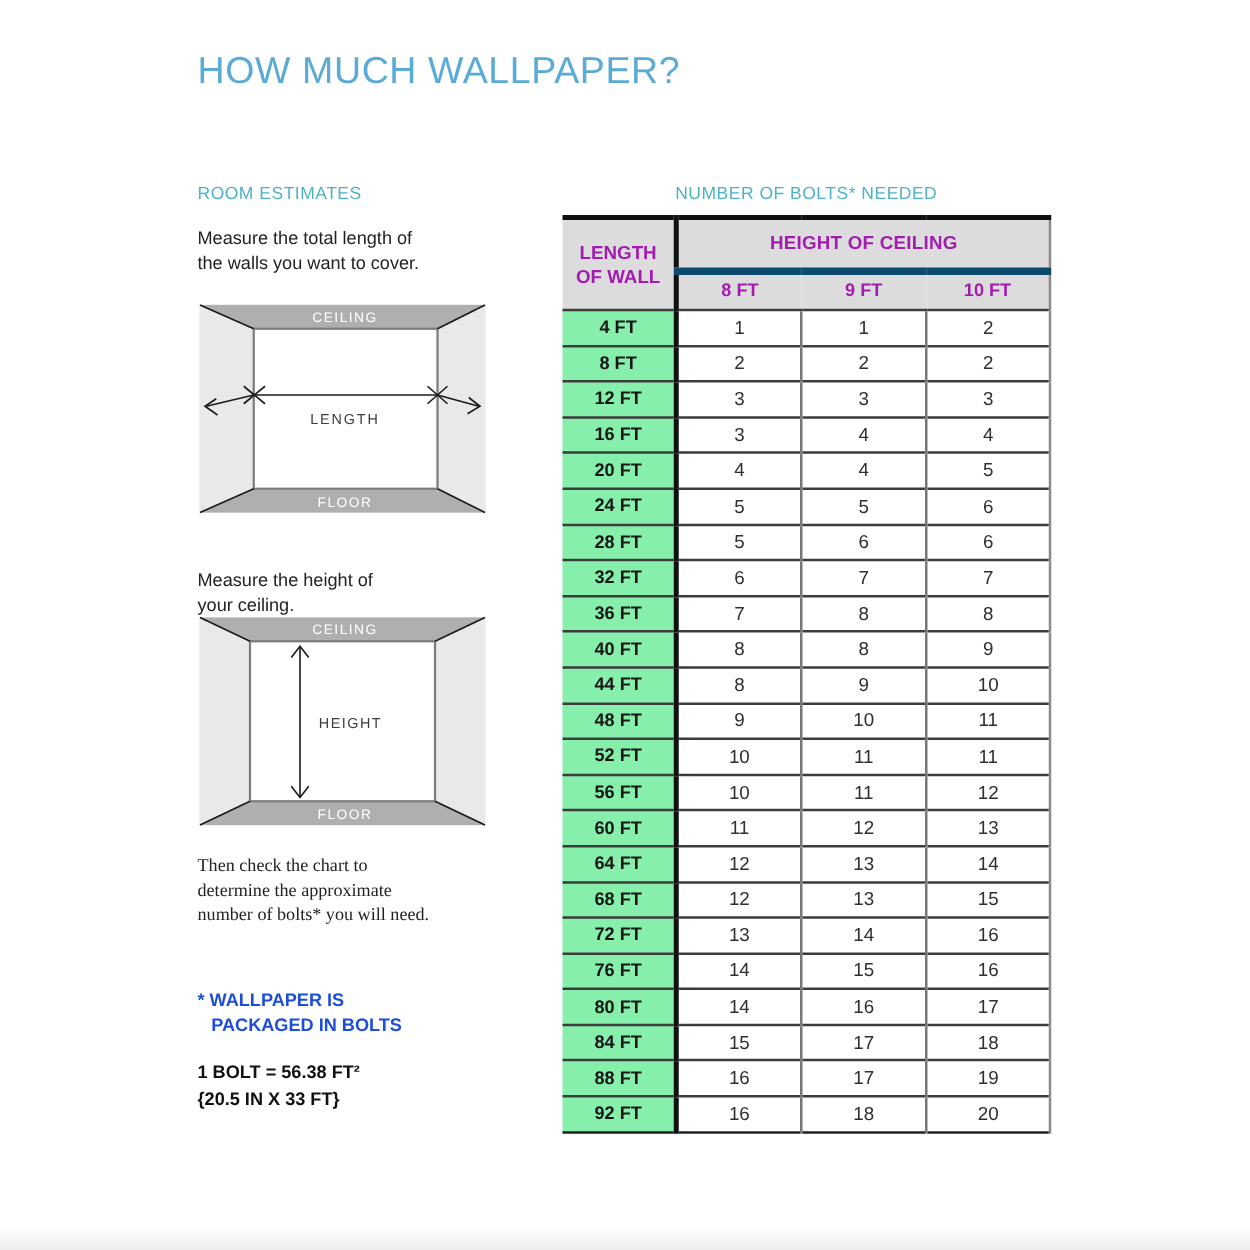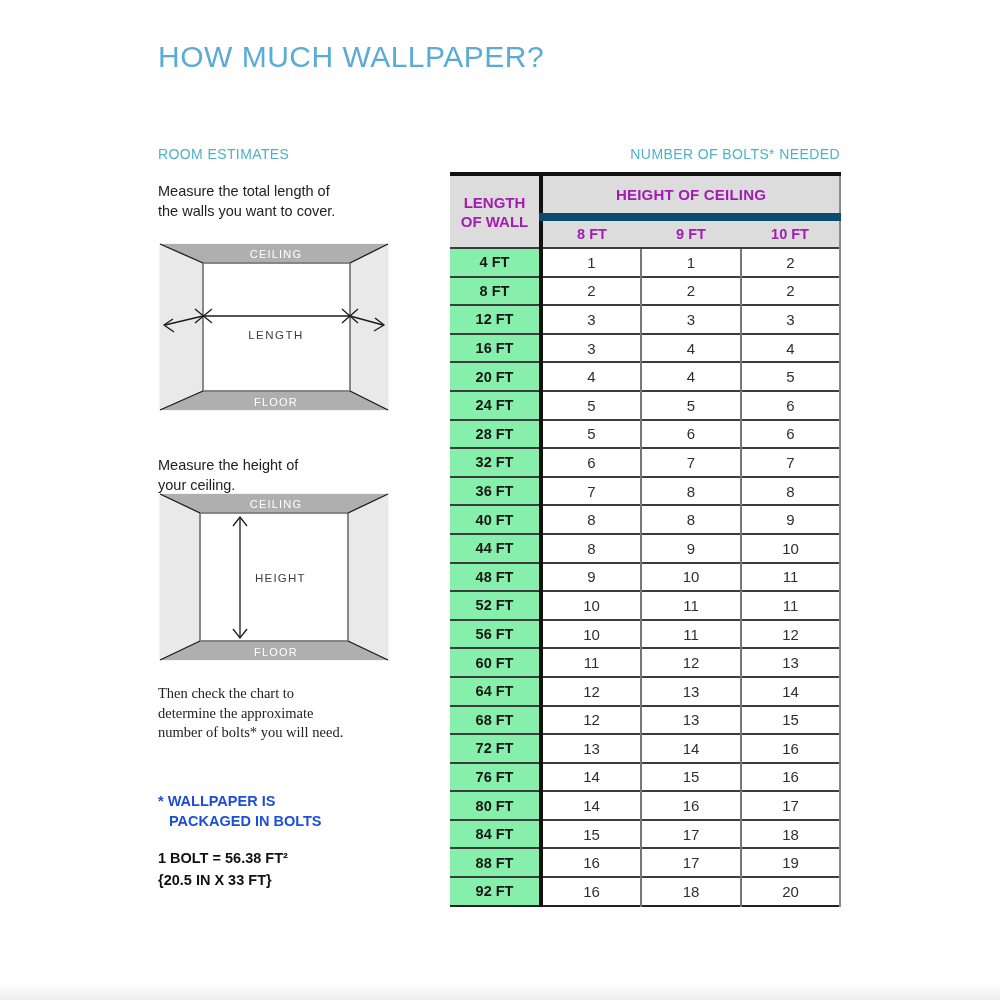--- a/index.html
+++ b/index.html
@@ -17,21 +17,21 @@
   .page-title {
     left: 158px; top: 40px;
     font-size: 30px; font-weight: normal;
     color: #5aabd6; letter-spacing: 0.5px;
   }
   .section-heading {
     font-size: 14px; font-weight: normal;
     color: #4db2c8; letter-spacing: 0.4px;
   }
   .room-heading { left: 158px; top: 146px; }
-  .table-heading { left: 450px; top: 146px; width: 390px; text-align: right; }
+  .table-heading { left: 450px; top: 146px; width: 390px; text-align: center; }
 
   
   .step { left: 158px; font-size: 14.5px; line-height: 19.5px; color: #222; }
   .step-1 { top: 182px; }
   .step-2 { top: 433px; margin-top: 23px; }
   .step-3 { top: 684px; font-family: Liberation Serif, serif; }
 
   
   .diagram { width: 232px; height: 170px; left: 158px; }
   .diagram-1 { top: 242px; }
@@ -51,21 +51,21 @@
   }
   .bolt-table col.c1 { width: 91px; }
   .bolt-table col.c2 { width: 100px; }
   .bolt-table col.c3 { width: 100px; }
   .bolt-table col.c4 { width: 99px; }
   .bolt-table th, .bolt-table td { text-align: center; vertical-align: middle; }
   .bolt-table thead th {
     background: #dcdcdc; font-size: 15px; font-weight: bold; color: #a21caf;
   }
   .bolt-table .rowhead-main { height: 74px; line-height: 19px; padding: 0 10px; }
-  .bolt-table .span-head { height: 42px; border-bottom: 8px solid #0c4a6e; letter-spacing: 0.2px; }
+  .bolt-table .span-head { height: 42px; border-bottom: 6px solid #0c4a6e; letter-spacing: 0.2px; }
   .bolt-table .sub { height: 31px; font-size: 14.5px; }
   .bolt-table .thick-left { border-left: 4px solid #111; }
   .bolt-table tbody td {
     height: 28.6px; border-top: 2px solid #3c3c3c;
     font-size: 15px; color: #2f2f2f; background: #ffffff;
   }
   .bolt-table tbody td.rowhead {
     background: #86efac; font-size: 14.5px; font-weight: bold; color: #161616;
   }
   .bolt-table tbody td.v-line { border-left: 2px solid #777; }

